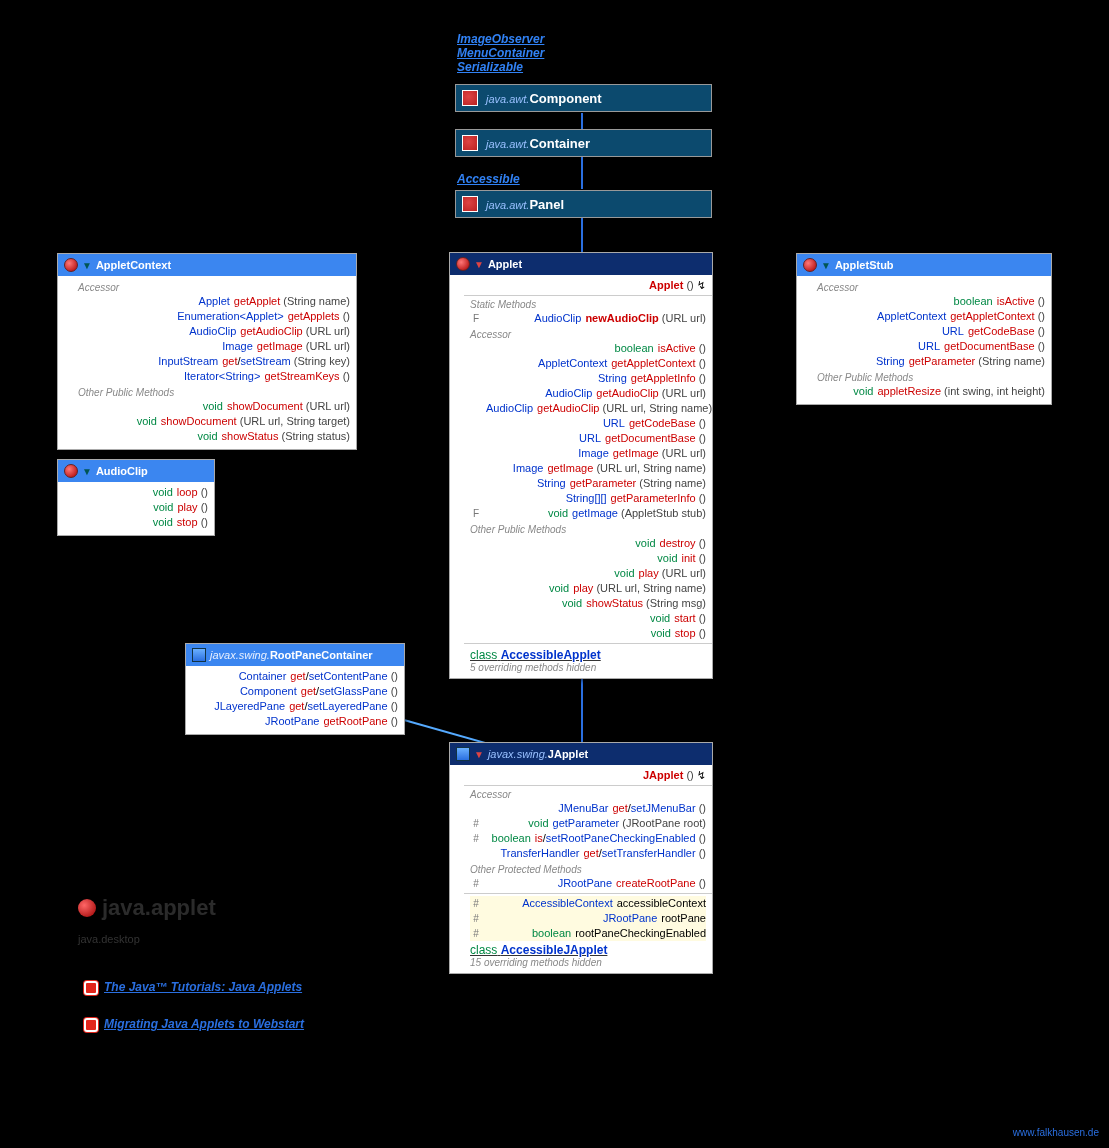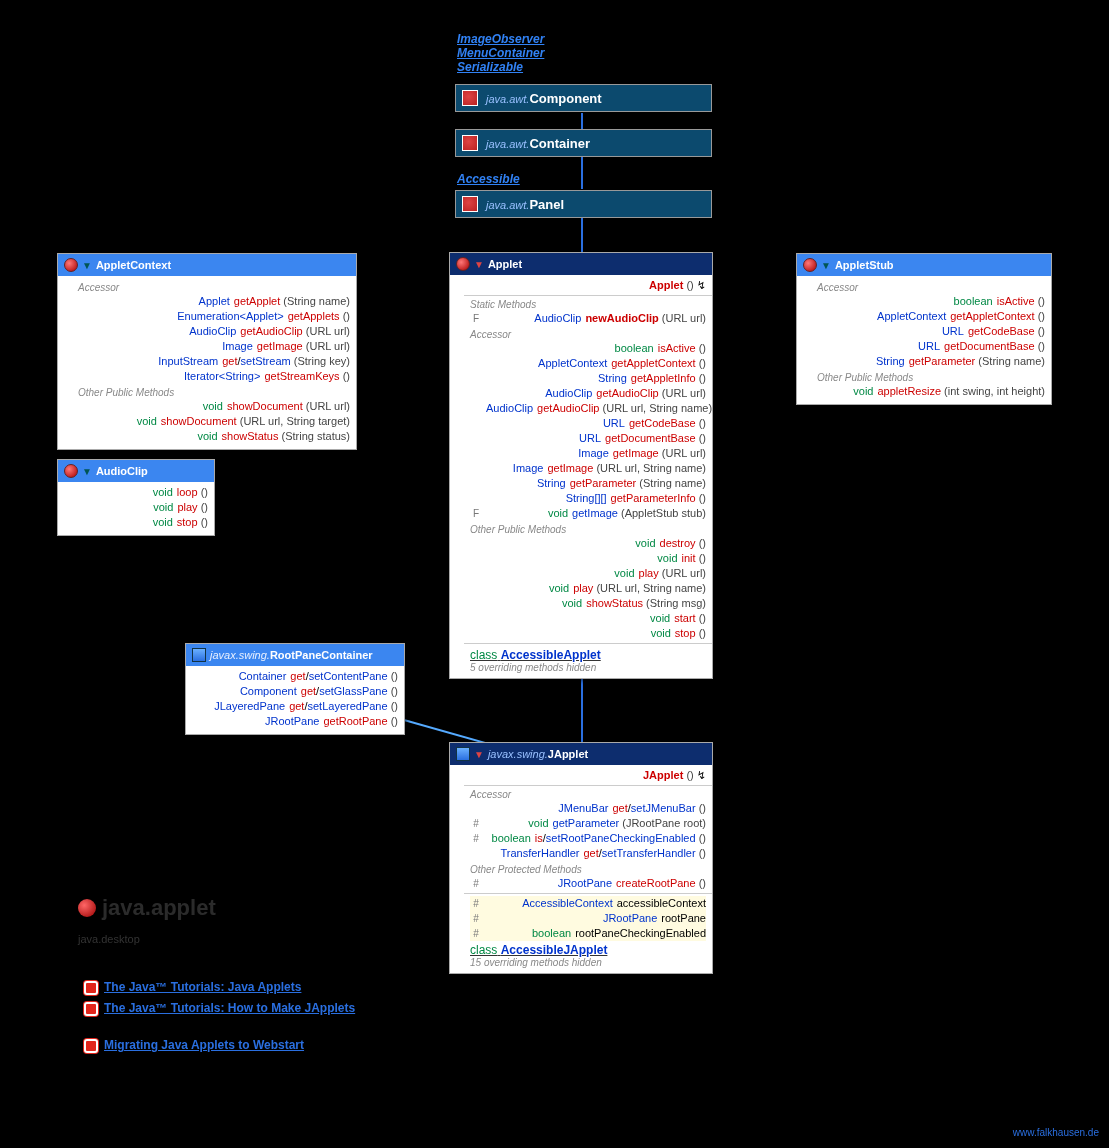--- a/index.html
+++ b/index.html
@@ -93,21 +93,21 @@
   .striped { background: #fffbe0; }
   .footer-line { font-size: 12px; color:#333; padding-top:2px;text-decoration:underline;}
   .footer-italic { font-style: italic; color: #888; font-size: 10px; }
   .oracle-bullet {
     display: inline-block; width: 14px; height: 14px;
     background: #e1261c; border-radius: 3px; margin-right: 6px;
     vertical-align: middle;
     box-shadow: inset 0 0 0 2px #fff, 0 0 0 1px #e1261c;
   }
   .link-list { position: absolute; left: 84px; }
-  .link-list a { color: #2a6fe0; font-weight: bold; text-decoration: underline; font-size: 12px; }
+  .link-list a { color: #2a6fe0; font-weight: bold; text-decoration: underline; font-size: 12px; font-style: italic; }
   .link-list div { margin-bottom: 6px; }
   .pkg-title {
     position: absolute; left: 78px; top: 895px;
     color: #2b2b2b;
   }
   .pkg-title .bigball {
     display:inline-block; width:18px; height:18px; border-radius:50%;
     background: radial-gradient(circle at 35% 35%, #ff6666, #900);
     margin-right: 6px; vertical-align: middle;
   }
@@ -467,18 +467,17 @@
   </div>
 </div>
 
 <div class="pkg-title">
   <span class="bigball"></span><span class="name">java.applet</span>
   <div class="sub">java.desktop</div>
 </div>
 
 <div class="link-list" style="top:980px;">
   <div><span class="oracle-bullet"></span><a href="#">The Java™ Tutorials: Java Applets</a></div>
-  <div><span class="oracle-bullet"></span><a href="#">The Java™ Tutorials: How to Make JApplets</a></div>
   <div style="height:10px"></div>
   <div><span class="oracle-bullet"></span><a href="#">Migrating Java Applets to Webstart</a></div>
 </div>
 
 <div class="watermark">www.falkhausen.de</div>
 
 </body></html>

